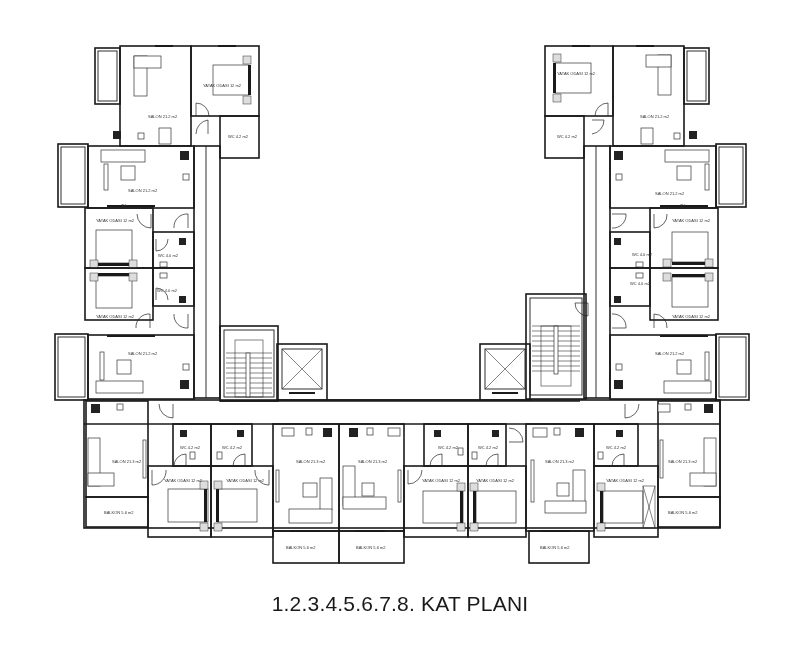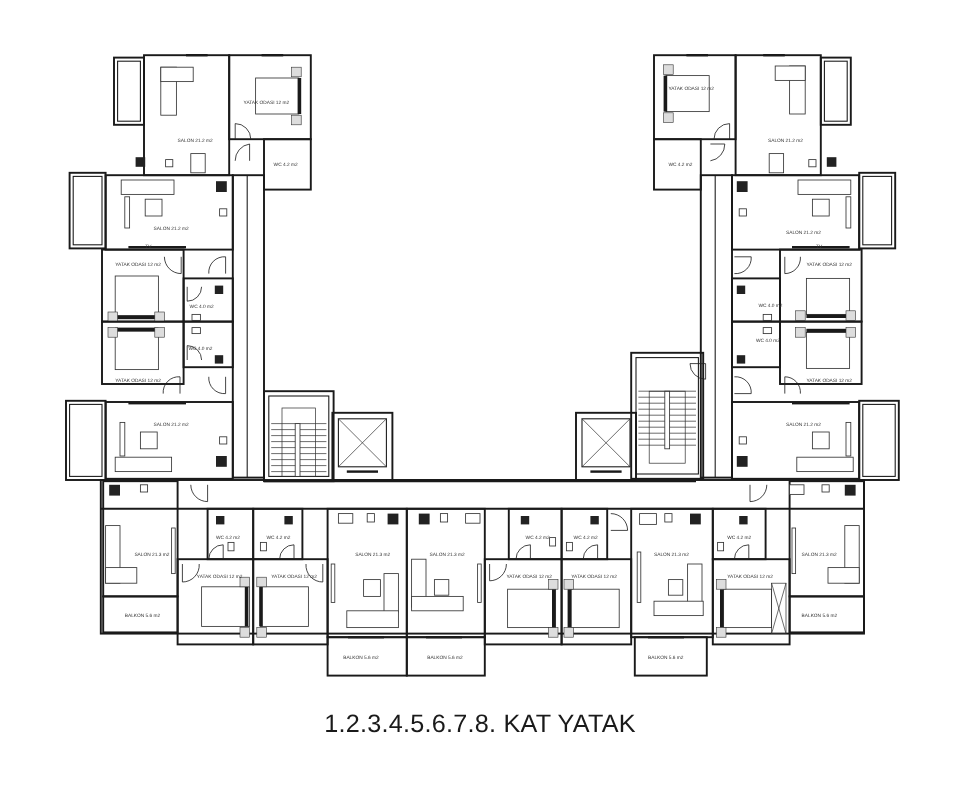--- a/index.html
+++ b/index.html
@@ -398,13 +398,13 @@
       <rect class="furn" x="704" y="438" width="12" height="48"></rect>
       <rect class="furn" x="690" y="473" width="26" height="13"></rect>
       <rect class="furn" x="660" y="440" width="3" height="38"></rect>
       <path class="door" d="M625 404 L625 418 A14 14 0 0 0 639 404"></path>
       <text class="lbl" x="668" y="463">SALON 21.3 m2</text>
       <text class="lbl" x="668" y="514">BALKON 5.6 m2</text>
     </g>
   </g>
 </svg>
 
-<div id="title">1.2.3.4.5.6.7.8. KAT YATAK</div>
+<div id="title">1.2.3.4.5.6.7.8. KAT PLANI</div>
 
 </body></html>

